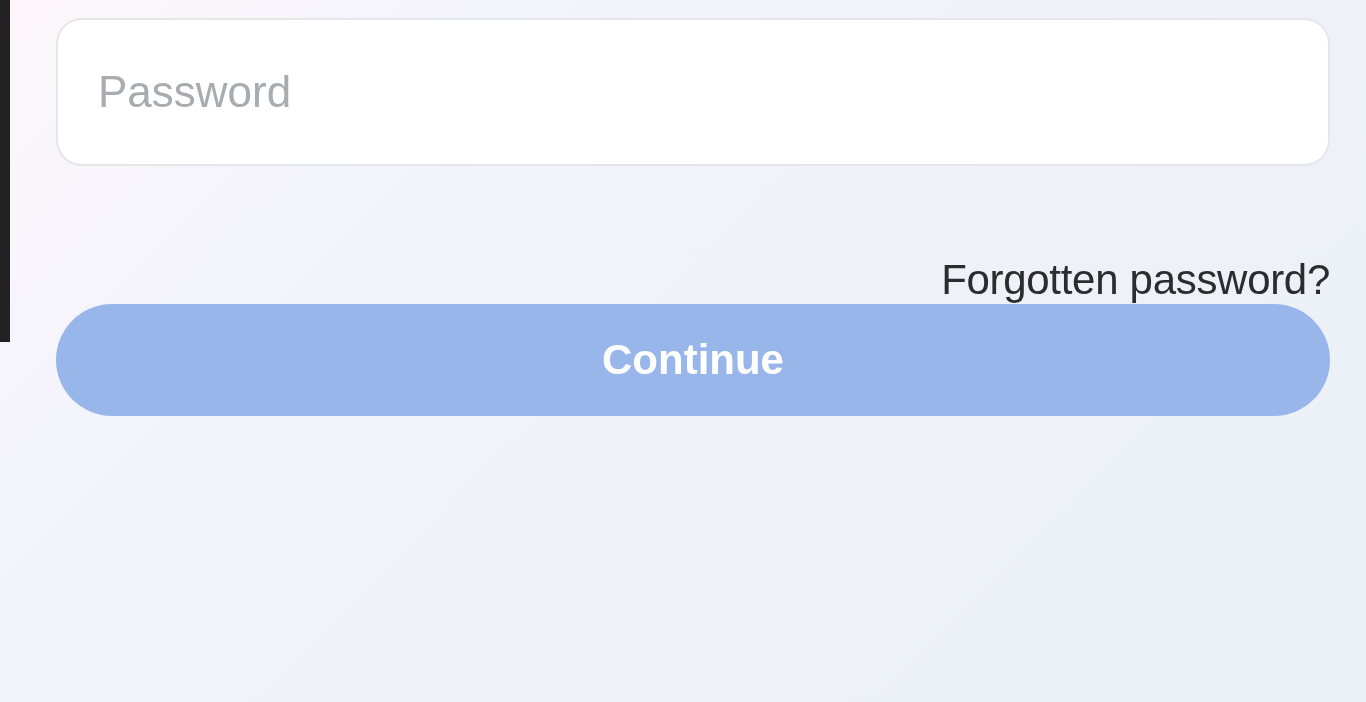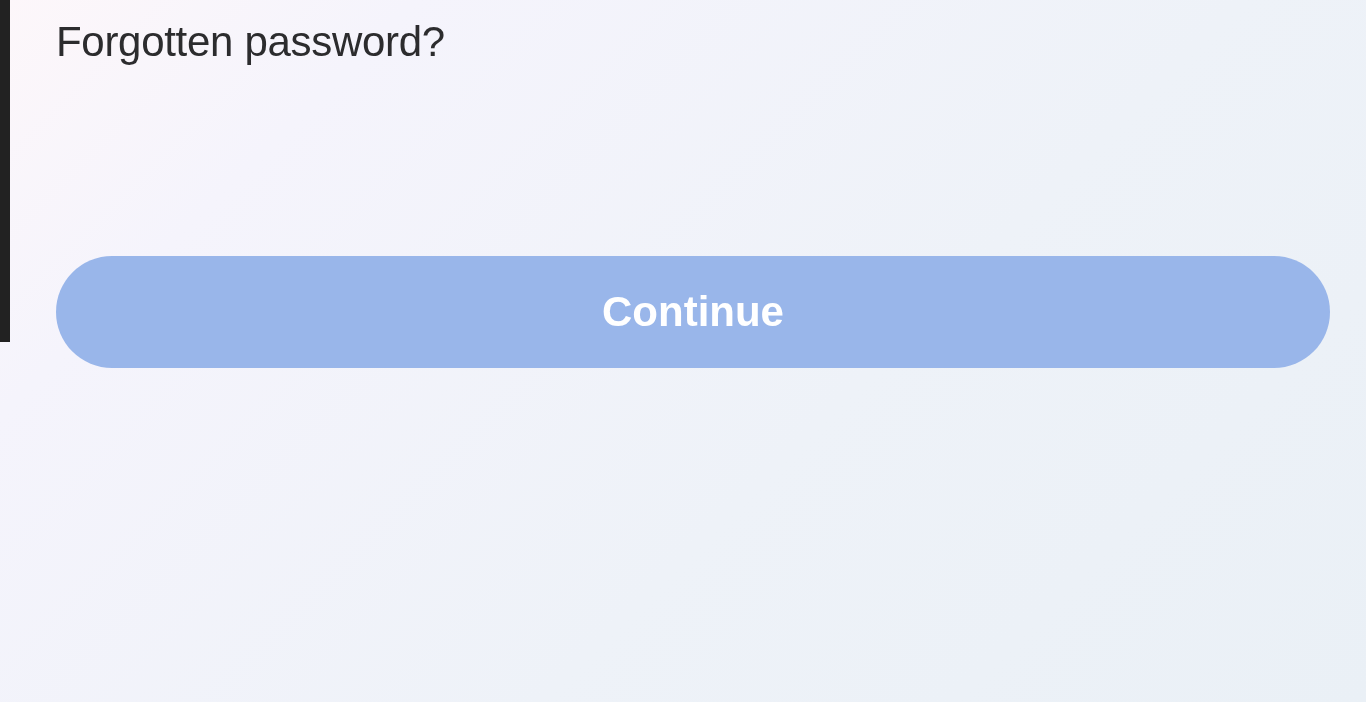--- a/index.html
+++ b/index.html
@@ -66,22 +66,21 @@
       color: #1c1c1c;
       padding: 0 40px;
       outline: none;
       margin-bottom: 90px;
     }
     .password-field::placeholder {
       color: #a9abb0;
       font-weight: 400;
     }
     .forgot-wrap {
-      text-align: left;
-      margin-bottom: 190px;
+      text-align: right;
     }
     .forgot-link {
       font-size: 42px;
       font-weight: 500;
       color: #2c2c2e;
       text-decoration: none;
       cursor: pointer;
       letter-spacing: -0.3px;
     }
     .continue-button {
@@ -98,20 +97,21 @@
     }
   </style>
 </head>
 <body>
 
 <div class="left-edge"></div>
 
 <div class="content">
 
 
+  <input type="password" class="password-field" placeholder="Password" style="">
 
   <div class="forgot-wrap">
     <a class="forgot-link">Forgotten password?</a>
   </div>
 
   <button class="continue-button">Continue</button>
 
 </div>
 
 </body></html>

